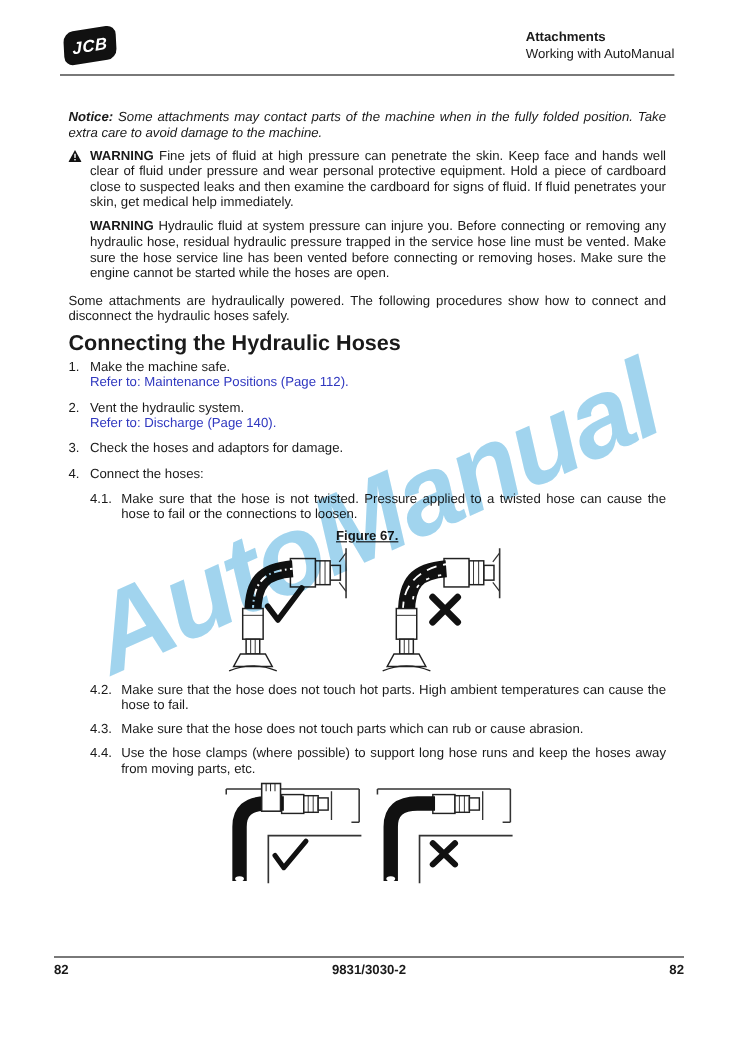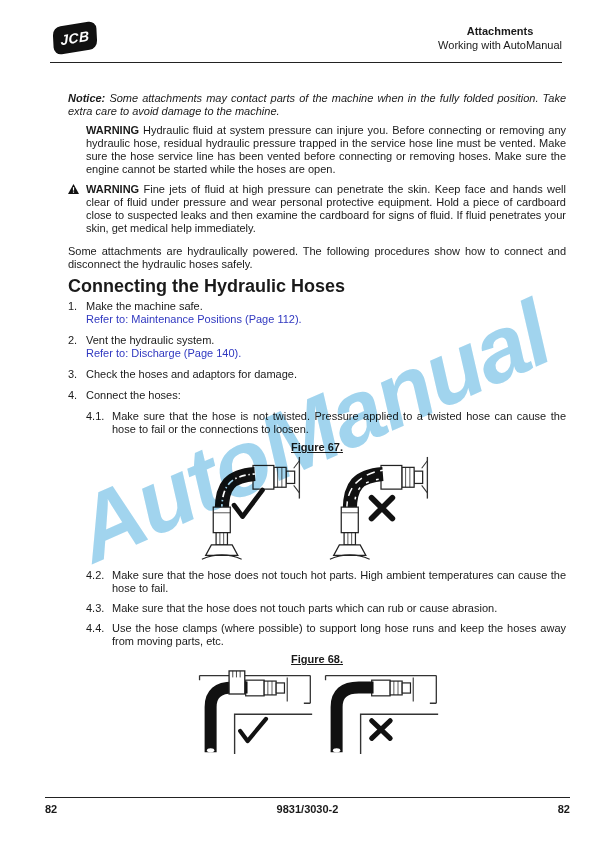--- a/index.html
+++ b/index.html
@@ -4,25 +4,25 @@
 <style>
   html,body{margin:0;padding:0;background:#fff;}
   .page{width:612px;height:865px;position:relative;background:#fff;overflow:hidden;
         font-family:"Liberation Sans",sans-serif;color:#1a1a1a;margin:0 auto;}
   
   .hdr{position:absolute;top:22px;left:50px;right:50px;height:38px;}
   .logo{position:absolute;left:4px;top:3px;width:42px;height:26px;background:#111;
         border-radius:7px;transform:rotate(-9deg) skewX(-6deg);
         display:flex;align-items:center;justify-content:center;box-shadow:0 0 0 1px #111;}
   .logo span{color:#fff;font-weight:bold;font-style:italic;font-size:14px;letter-spacing:.5px;}
-  .hdr-right{position:absolute;right:0;top:2px;text-align:center;font-size:11px;line-height:14px;}
+  .hdr-right{position:absolute;right:0;top:2px;text-align:left;font-size:11px;line-height:14px;}
   .hdr-title{font-weight:bold;}
   .rule{position:absolute;top:62px;left:50px;right:50px;border-top:1.3px solid #222;}
   
-  main{position:absolute;top:63px;left:68px;width:498px;font-size:11px;line-height:13px;}
+  main{position:absolute;top:63px;left:57px;width:498px;font-size:11px;line-height:13px;}
   .notice{margin:29px 0 0;font-style:italic;text-align:justify;}
   .notice b{font-style:italic;}
   h1{margin:8px 0 0;font-size:16px;line-height:18px;font-weight:bold;}
   .warning{position:relative;margin:6px 0 0;padding-left:18px;text-align:justify;}
   .warning + .warning{margin-top:7px;}
   .warn-icon{position:absolute;left:0;top:1px;}
   .intro{margin:10px 0 0;text-align:justify;}
   h2{margin:8px 0 0;font-size:18px;line-height:15px;font-weight:bold;}
   .steps{margin-top:6px;}
   .step{display:flex;margin-bottom:8px;}
@@ -60,29 +60,29 @@
       <div>Working with AutoManual</div>
     </div>
   </div>
   <div class="rule"></div>
 
   <main>
 
     <p class="notice"><b>Notice:</b> <span>Some attachments may contact parts of the machine when in the fully folded position. Take extra care to avoid damage to the machine.</span></p>
 
 
-    <p class="warning"><b>WARNING</b> <span>Hydraulic fluid at system pressure can injure you. Before connecting or removing any hydraulic hose, residual hydraulic pressure trapped in the service hose line must be vented. Make sure the hose service line has been vented before connecting or removing hoses. Make sure the engine cannot be started while the hoses are open.</span></p>
-
     <p class="warning">
       <span class="warn-icon"><svg width="11" height="10" viewBox="0 0 11 10">
             <path d="M5.5 0 L11 10 H0 Z" fill="#111"></path>
             <rect x="4.9" y="3.1" width="1.2" height="3.5" fill="#fff"></rect>
             <rect x="4.9" y="7.5" width="1.2" height="1.2" fill="#fff"></rect>
           </svg></span><b>WARNING</b> <span>Fine jets of fluid at high pressure can penetrate the skin. Keep face and hands well clear of fluid under pressure and wear personal protective equipment. Hold a piece of cardboard close to suspected leaks and then examine the cardboard for signs of fluid. If fluid penetrates your skin, get medical help immediately.</span>
     </p>
+
+    <p class="warning"><b>WARNING</b> <span>Hydraulic fluid at system pressure can injure you. Before connecting or removing any hydraulic hose, residual hydraulic pressure trapped in the service hose line must be vented. Make sure the hose service line has been vented before connecting or removing hoses. Make sure the engine cannot be started while the hoses are open.</span></p>
 
     <p class="intro">Some attachments are hydraulically powered. The following procedures show how to connect and disconnect the hydraulic hoses safely.</p>
 
     <h2>Connecting the Hydraulic Hoses</h2>
 
     <div class="steps">
       <div class="step">
         <span class="step-num">1.</span>
         <span class="step-body"><span>Make the machine safe.</span><a class="step-link">Refer to: Maintenance Positions (Page 112).</a></span>
       </div>
@@ -151,21 +151,20 @@
     </div>
     <div class="substep">
       <span class="substep-num">4.3.</span>
       <span class="substep-body">Make sure that the hose does not touch parts which can rub or cause abrasion.</span>
     </div>
     <div class="substep">
       <span class="substep-num">4.4.</span>
       <span class="substep-body">Use the hose clamps (where possible) to support long hose runs and keep the hoses away from moving parts, etc.</span>
     </div>
 
-    <div class="fig-caption">Figure 68.</div>
 
     <div class="figure">
       <svg width="120" height="88" viewBox="0 0 130 95">
         <path d="M6 8 H126 M6 8 V13 M126 8 V38 M126 38 H119" stroke="#333" stroke-width="1.4" fill="none"></path>
         <path d="M101 10 V36" stroke="#333" stroke-width="1.2" fill="none"></path>
         <rect x="56" y="13" width="20" height="17" fill="#fff" stroke="#222" stroke-width="1.3"></rect>
         <rect x="76" y="14" width="13" height="15" fill="#fff" stroke="#222" stroke-width="1.3"></rect>
         <path d="M80 14 V29 M84.5 14 V29" stroke="#222" stroke-width="0.8"></path>
         <rect x="89" y="16" width="9" height="11" fill="#fff" stroke="#222" stroke-width="1.3"></rect>
         <path d="M18 91 V42 Q18 21 42 21 H58" stroke="#111" stroke-width="13" fill="none"></path>

